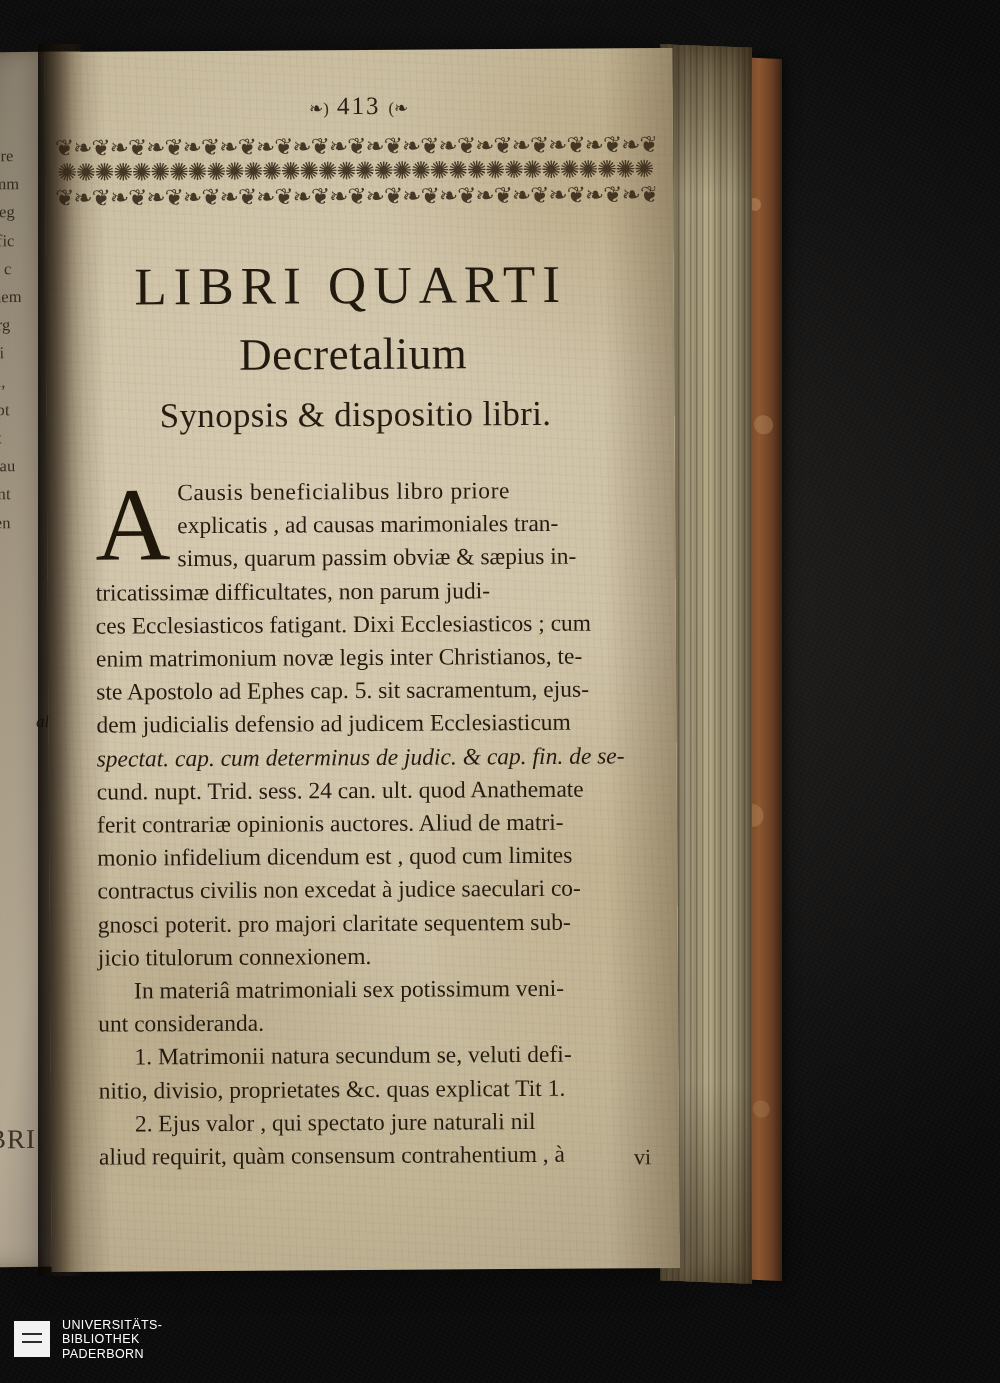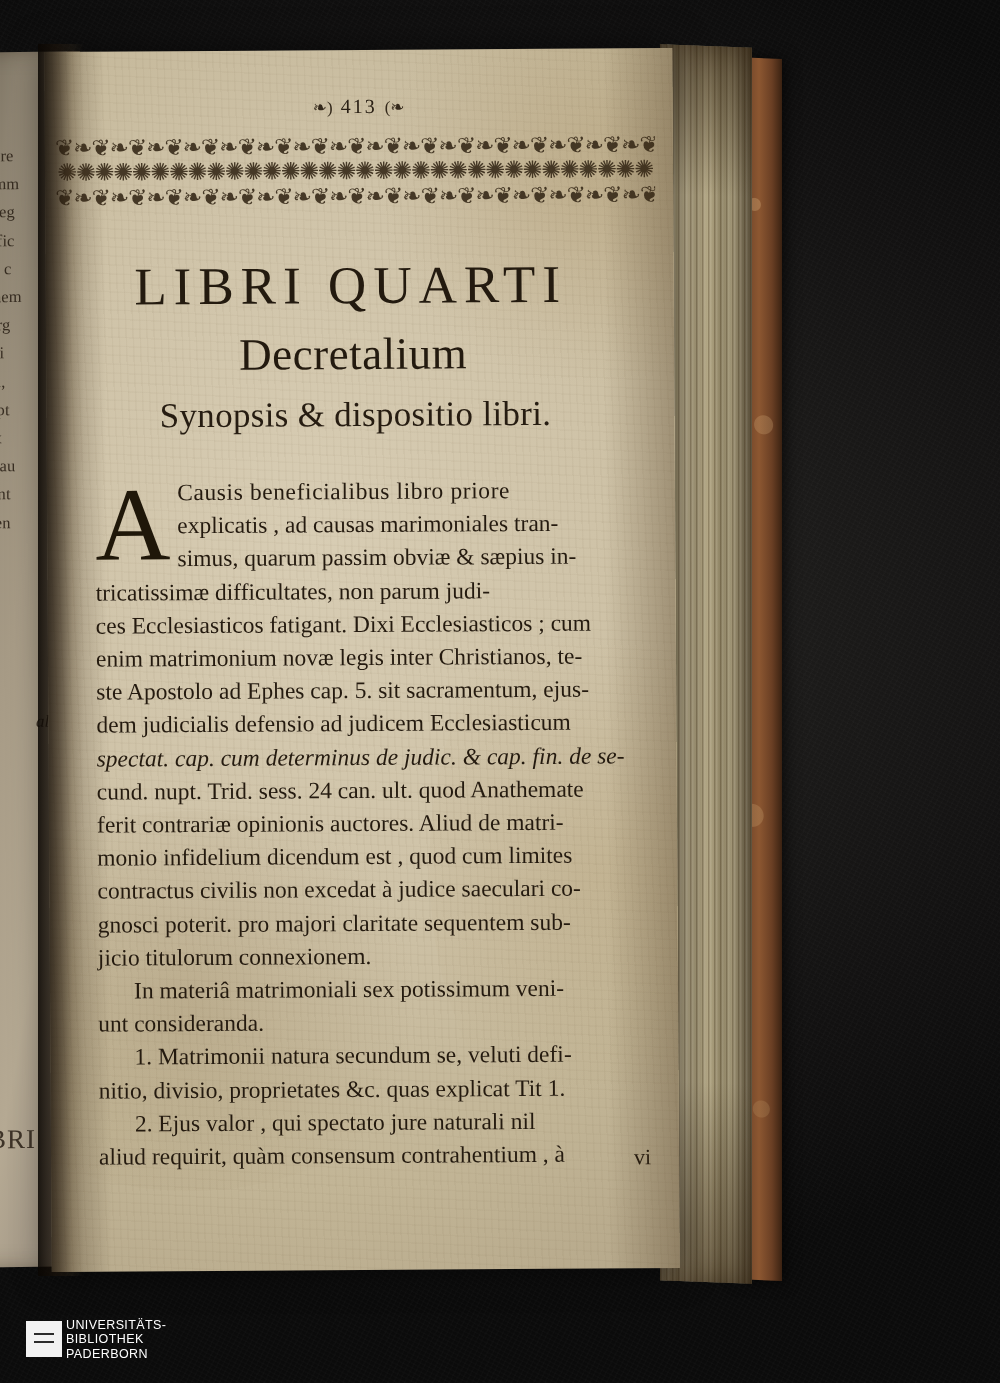--- a/index.html
+++ b/index.html
@@ -154,21 +154,21 @@
     position: absolute;
     top: 42px;
     left: 0;
     width: 628px;
     text-align: center;
     font-size: 24px;
     letter-spacing: 2px;
     color: #2a2015;
   }
   .folio .orn { font-size: 17px; letter-spacing: 0; color: #34291b; }
-  .folio .num { font-size: 20px; }
+  .folio .num { font-size: 25px; }
 
   .ornament-band {
     position: absolute;
     top: 84px;
     left: 10px;
     width: 600px;
     text-align: center;
     color: #3a2d1c;
     line-height: 25px;
     font-size: 23px;
@@ -286,25 +286,25 @@
     background-image:
       radial-gradient(circle at 40% 12%, rgba(210,170,120,0.35) 0 6px, rgba(0,0,0,0) 7px),
       radial-gradient(circle at 60% 30%, rgba(210,170,120,0.28) 0 9px, rgba(0,0,0,0) 10px),
       radial-gradient(circle at 35% 62%, rgba(200,160,110,0.30) 0 11px, rgba(0,0,0,0) 12px),
       radial-gradient(circle at 55% 86%, rgba(190,150,100,0.25) 0 8px, rgba(0,0,0,0) 9px);
   }
 
   
   #watermark {
     position: absolute;
-    left: 26px;
+    left: 14px;
     bottom: 22px;
     display: flex;
     align-items: center;
-    gap: 4px;
+    gap: 12px;
     z-index: 9;
   }
   #watermark .mark {
     width: 36px; height: 36px;
     background: #f2f2f2;
     position: relative;
   }
   #watermark .mark::before {
     content: "";
     position: absolute;

